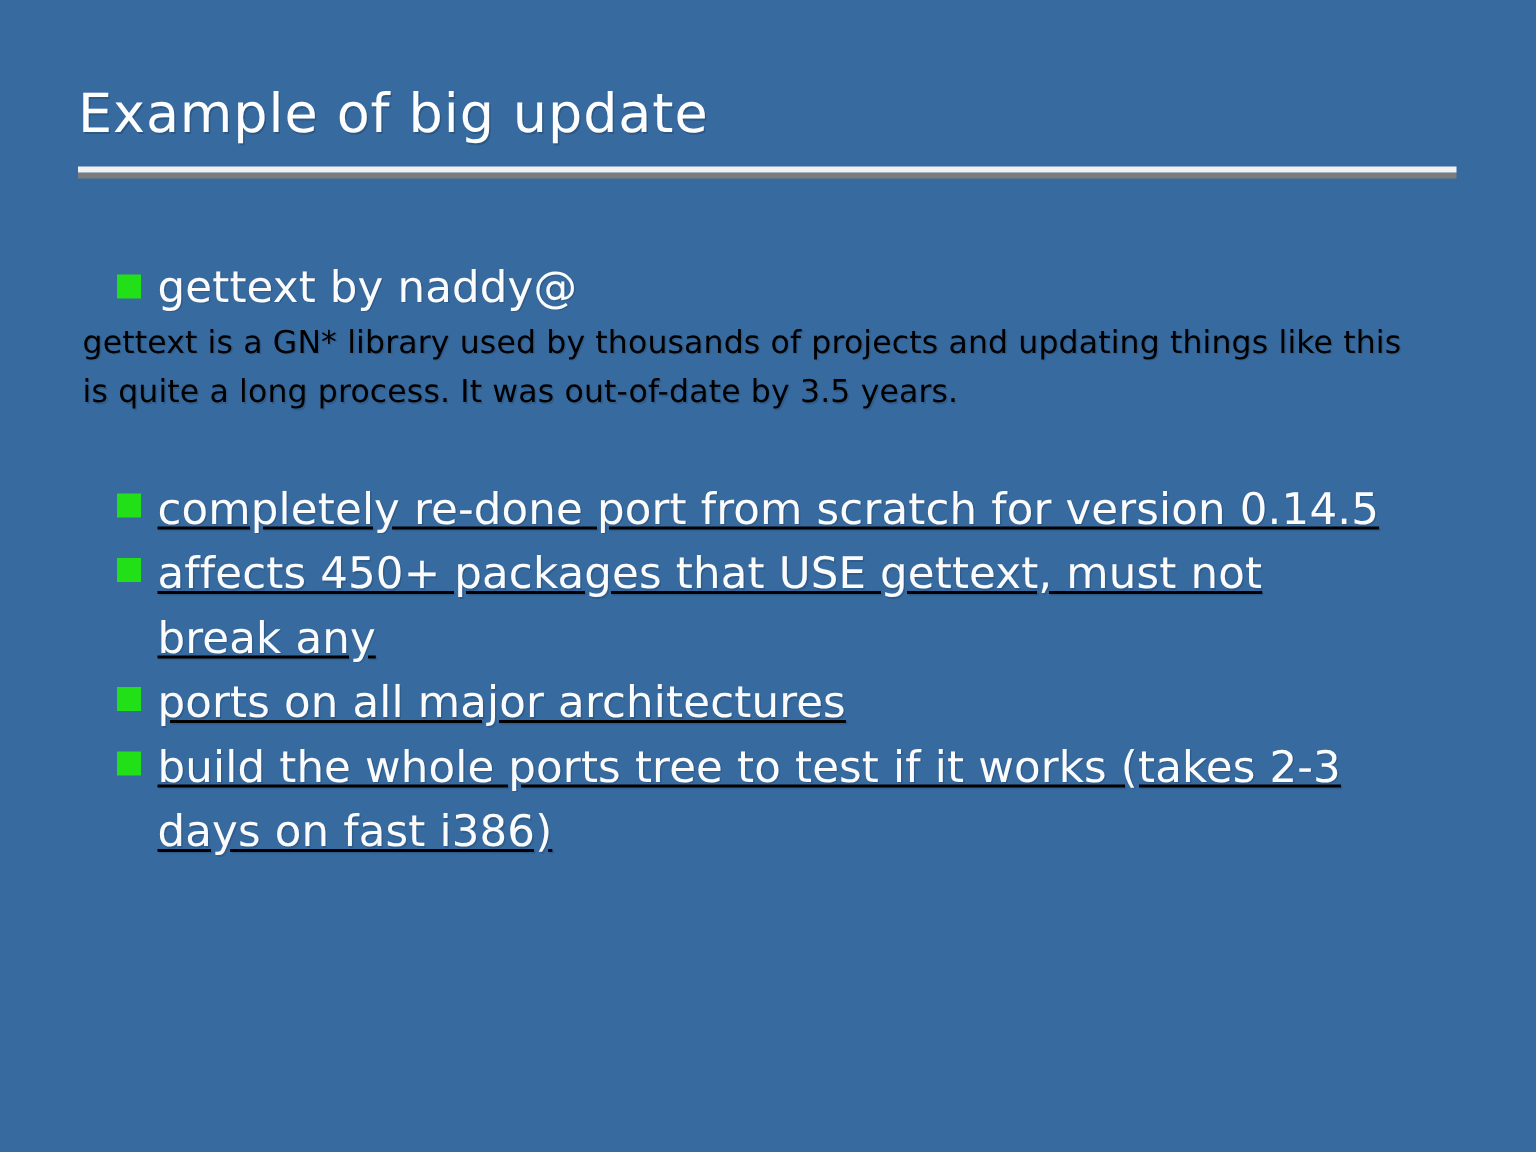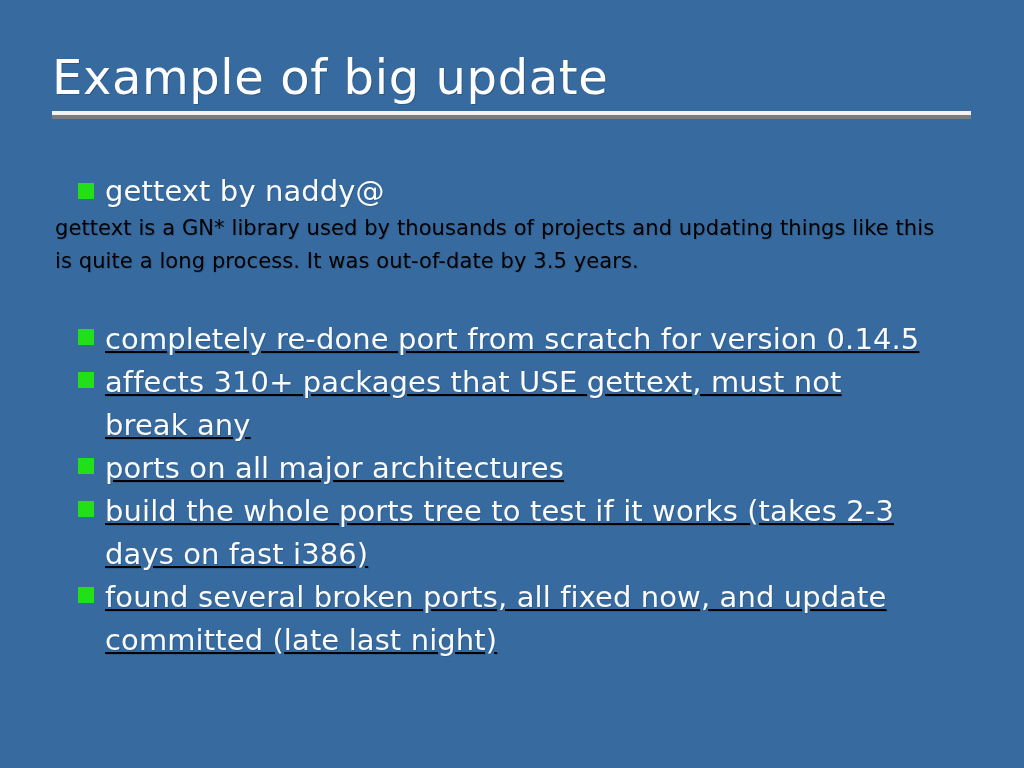--- a/index.html
+++ b/index.html
@@ -27,21 +27,21 @@
   #title-block {
     position: absolute;
     left: 52px;
     top: 50px;
     width: 920px;
     height: 80px;
   }
 
   #slide-title {
     font-family: "DejaVu Sans", sans-serif;
-    font-size: 48px;
+    font-size: 36px;
     line-height: 54px;
     font-weight: 400;
     color: #fdfdfd;
     letter-spacing: 0.6px;
     white-space: nowrap;
     text-shadow: 1px 1px 0 rgba(20, 45, 80, 0.30);
   }
 
   #title-rule {
     position: absolute;
@@ -145,33 +145,29 @@
 
     <div id="list-block">
 
       <div class="bullet-row">
         <span class="bullet-marker" style="background: rgb(34, 224, 23);"></span>
         <span class="bullet-text">completely re-done port from scratch for version 0.14.5</span>
       </div>
 
       <div class="bullet-row">
         <span class="bullet-marker" style="background: rgb(34, 224, 23);"></span>
-        <span class="bullet-text">affects 310+ packages that USE gettext, must not break any</span>
+        <span class="bullet-text">affects 450+ packages that USE gettext, must not break any</span>
       </div>
 
       <div class="bullet-row">
         <span class="bullet-marker" style="background: rgb(34, 224, 23);"></span>
         <span class="bullet-text">ports on all major architectures</span>
       </div>
 
       <div class="bullet-row">
         <span class="bullet-marker" style="background: rgb(34, 224, 23);"></span>
         <span class="bullet-text">build the whole ports tree to test if it works (takes 2-3 days on fast i386)</span>
       </div>
 
-      <div class="bullet-row">
-        <span class="bullet-marker" style="background: rgb(34, 224, 23);"></span>
-        <span class="bullet-text">found several broken ports, all fixed now, and update committed (late last night)</span>
-      </div>
 
     </div>
   </div>
 </div>
 
 </body></html>

